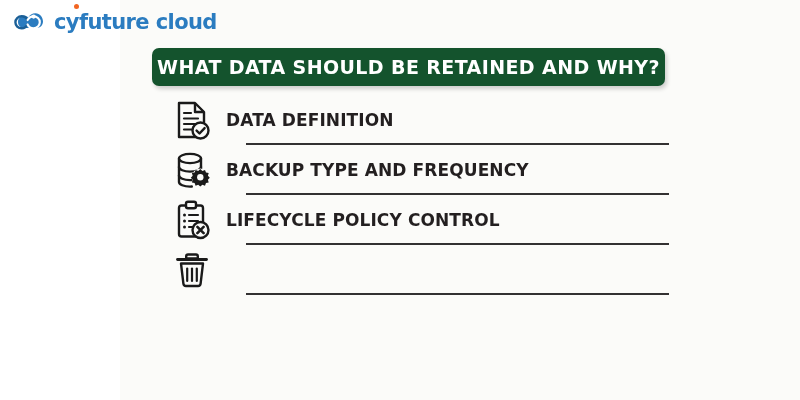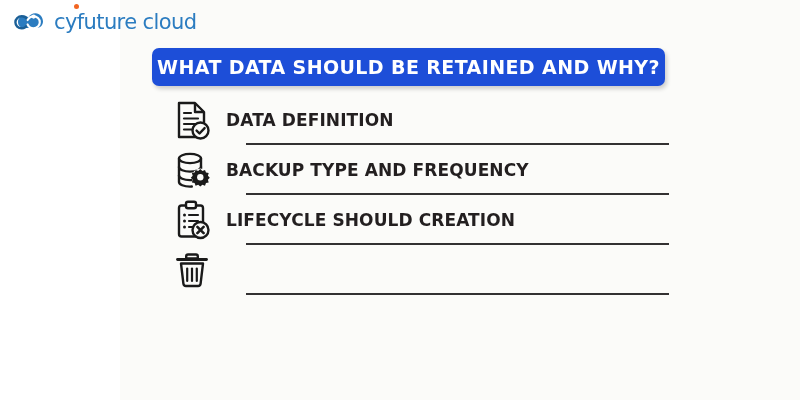--- a/index.html
+++ b/index.html
@@ -41,21 +41,21 @@
   }
   #logo-mark {
     width: 34px;
     height: 28px;
     flex: 0 0 auto;
     display: block;
   }
   #logo-text {
     font-family: "DejaVu Sans", sans-serif;
     font-size: 21px;
-    font-weight: 400;
+    font-weight: 700;
     letter-spacing: -0.6px;
     color: #2b7cc0;
     position: relative;
     white-space: nowrap;
     line-height: 1;
   }
   #logo-dot {
     position: absolute;
     width: 5px;
     height: 5px;
@@ -64,21 +64,21 @@
     left: 60px;
     top: -2px;
   }
   
   #title-banner {
     position: absolute;
     left: 152px;
     top: 48px;
     width: 513px;
     height: 38px;
-    background: #1d4ed8;
+    background: #14532d;
     border-radius: 7px;
     box-shadow: 2px 3px 4px rgba(0,0,0,0.18);
     display: flex;
     align-items: center;
     justify-content: center;
   }
   #title-text {
     color: #ffffff;
     font-family: "DejaVu Sans", sans-serif;
     font-size: 19px;
@@ -203,21 +203,21 @@
           <circle cx="13.5" cy="22" r="1.5" fill="#1a1a1a"></circle>
           <circle cx="13.5" cy="28" r="1.5" fill="#1a1a1a"></circle>
           <line x1="18" y1="16" x2="27" y2="16" stroke="#1a1a1a" stroke-width="2.2" stroke-linecap="round"></line>
           <line x1="18" y1="22" x2="27" y2="22" stroke="#1a1a1a" stroke-width="2.2" stroke-linecap="round"></line>
           <line x1="18" y1="28" x2="24" y2="28" stroke="#1a1a1a" stroke-width="2.2" stroke-linecap="round"></line>
           <circle cx="29.5" cy="31" r="8" fill="#fbfbf9" stroke="#1a1a1a" stroke-width="2.4"></circle>
           <line x1="26.4" y1="27.9" x2="32.6" y2="34.1" stroke="#1a1a1a" stroke-width="2.6" stroke-linecap="round"></line>
           <line x1="32.6" y1="27.9" x2="26.4" y2="34.1" stroke="#1a1a1a" stroke-width="2.6" stroke-linecap="round"></line>
         </svg>
       </span>
-      <span class="item-label">LIFECYCLE SHOULD CREATION</span>
+      <span class="item-label">LIFECYCLE POLICY CONTROL</span>
       <span class="item-divider"></span>
     </div>
 
     <div class="list-item">
       <span class="item-icon">
         <svg width="42" height="42" viewBox="0 0 42 42" aria-hidden="true">
           <path d="M17 5.5h8a1.8 1.8 0 0 1 1.8 1.8v2.2h-11.6V7.3A1.8 1.8 0 0 1 17 5.5z" fill="none" stroke="#1a1a1a" stroke-width="2.4" stroke-linejoin="round"></path>
           <line x1="6.5" y1="10.5" x2="35.5" y2="10.5" stroke="#1a1a1a" stroke-width="2.8" stroke-linecap="round"></line>
           <path d="M10 14.5h22l-2.4 20.2a2.6 2.6 0 0 1-2.6 2.3H15a2.6 2.6 0 0 1-2.6-2.3z" fill="none" stroke="#1a1a1a" stroke-width="2.4" stroke-linejoin="round"></path>
           <line x1="16.2" y1="19.5" x2="16.2" y2="32" stroke="#1a1a1a" stroke-width="2.2" stroke-linecap="round"></line>

